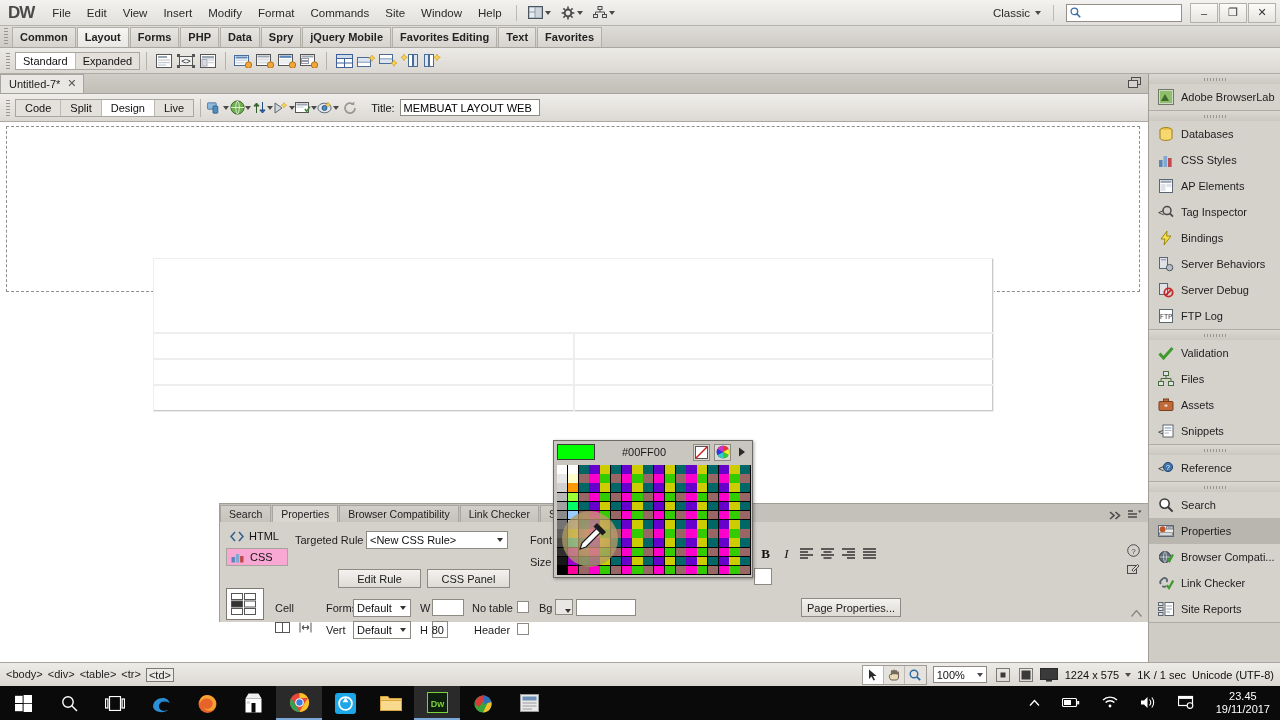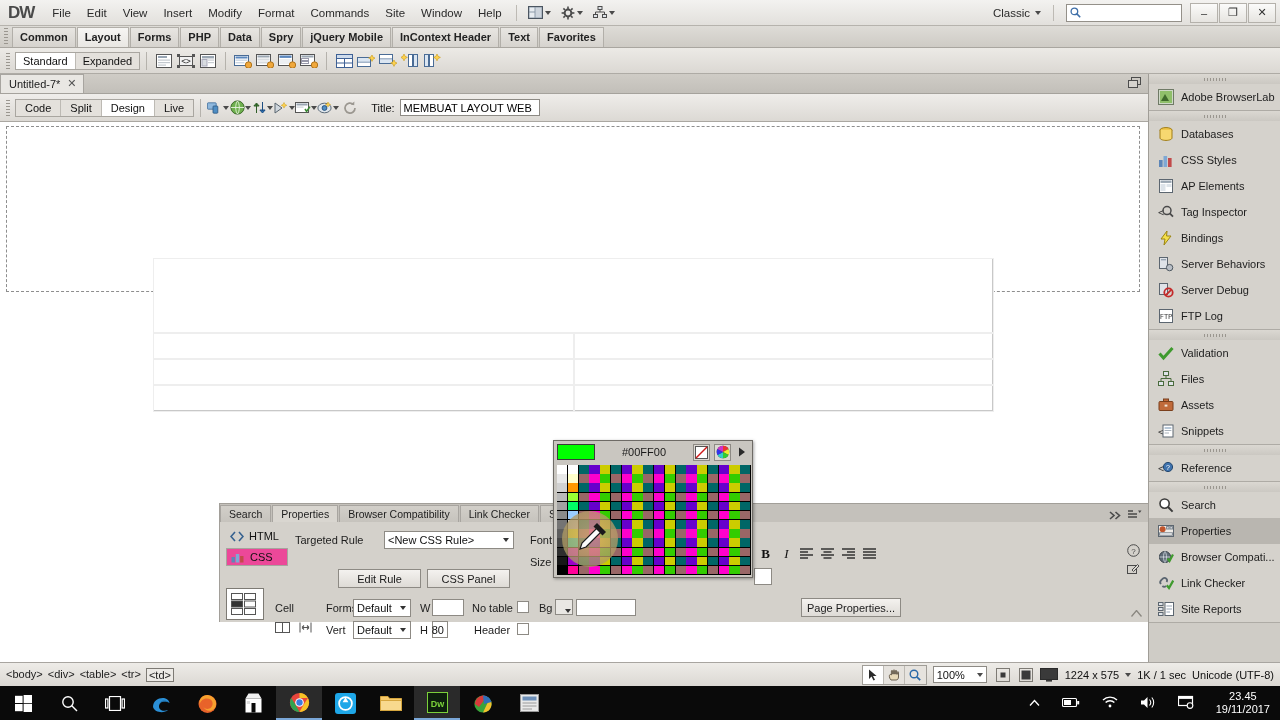--- a/index.html
+++ b/index.html
@@ -172,21 +172,21 @@
     font-size: 10.5px; padding: 2px 8px; border: 1px solid #a8a5a0; border-bottom: none;
     background: linear-gradient(#d2cfc9, #c6c3bd); margin-right: 1px; color: #1d1d1d;
   }
   .ptab.active { background: #d9d6d0; }
   .ptabs-right { margin-left: auto; display: flex; align-items: center; gap: 6px; padding-right: 6px; }
   .propsbody { position: relative; height: 100px; background: #d4d1cb; }
   .htmlcss { position: absolute; left: 6px; top: 6px; width: 62px; }
   .hcbtn {
     display: flex; align-items: center; gap: 5px; font-size: 11px; padding: 2px 4px; margin-bottom: 4px;
   }
-  .hcbtn.active { background: #ec4899; border: 1px solid #a7a49e; }
+  .hcbtn.active { background: #f9a8d4; border: 1px solid #a7a49e; }
   .lbl { font-size: 11px; color: #1d1d1d; }
   .sel-ctl {
     height: 18px; border: 1px solid #8d8a84; background: #fff; font-size: 11px;
     display: flex; align-items: center; padding: 0 3px; position: relative;
   }
   .sel-ctl .chev {
     position: absolute; right: 4px; width: 0; height: 0;
     border-left: 3.5px solid transparent; border-right: 3.5px solid transparent; border-top: 4px solid #333;
   }
   .btn3d {
@@ -322,21 +322,21 @@
 
   <div class="inserttabs">
     <div class="gripper" style="margin:0 4px 3px 4px"></div>
     <div class="itab">Common</div>
     <div class="itab active">Layout</div>
     <div class="itab">Forms</div>
     <div class="itab">PHP</div>
     <div class="itab">Data</div>
     <div class="itab">Spry</div>
     <div class="itab">jQuery Mobile</div>
-    <div class="itab">InContext Header</div>
+    <div class="itab">Favorites Editing</div>
     <div class="itab">Text</div>
     <div class="itab">Favorites</div>
   </div>
 
   <div class="layoutbar">
     <div class="gripper"></div>
     <div class="segbtns">
       <div class="segbtn active">Standard</div>
       <div class="segbtn">Expanded</div>
     </div>
@@ -777,21 +777,21 @@
           <svg width="14" height="11" viewBox="0 0 14 11">
               <rect x="0.5" y="5" width="3.4" height="5.5" fill="#5d86b8"></rect>
               <rect x="4.8" y="2" width="3.4" height="8.5" fill="#7fa8d4"></rect>
               <rect x="9.1" y="4" width="3.4" height="6.5" fill="#c24a4a"></rect>
             </svg>
           <span>CSS</span>
         </div>
       </div>
 
       <span class="lbl" style="position:absolute; left:75px; top:12px">Targeted Rule</span>
-      <div class="sel-ctl" style="position:absolute; left:164px; top:9px; width:130px">
+      <div class="sel-ctl" style="position:absolute; left:146px; top:9px; width:142px">
         <span>&lt;New CSS Rule&gt;</span>
         <i class="chev"></i>
       </div>
       <div class="btn3d" style="position:absolute; left:118px; top:47px; width:83px">Edit Rule</div>
       <div class="btn3d" style="position:absolute; left:207px; top:47px; width:83px">CSS Panel</div>
 
       <span class="lbl" style="position:absolute; left:310px; top:12px">Font</span>
       <span class="lbl" style="position:absolute; left:310px; top:34px">Size</span>
 
       <div class="fmt-btn" style="position:absolute; left:537px; top:23px; font-weight:bold; font-family:'Liberation Serif',serif; font-size:13px">B</div>

